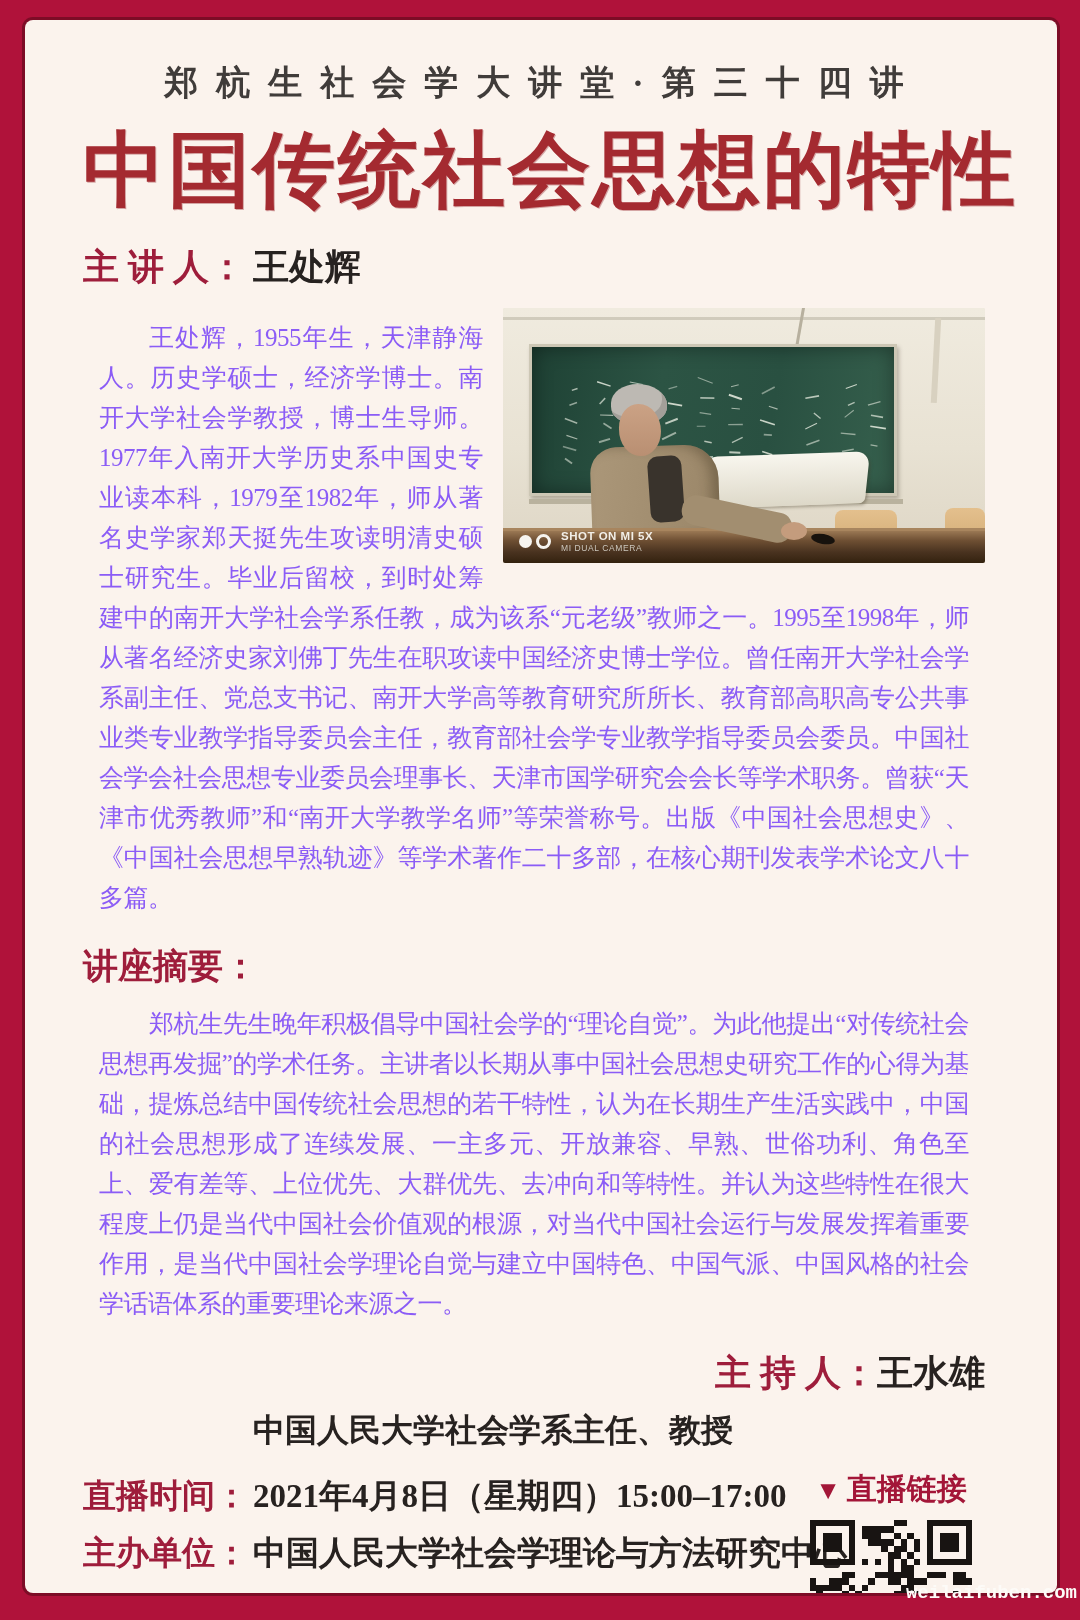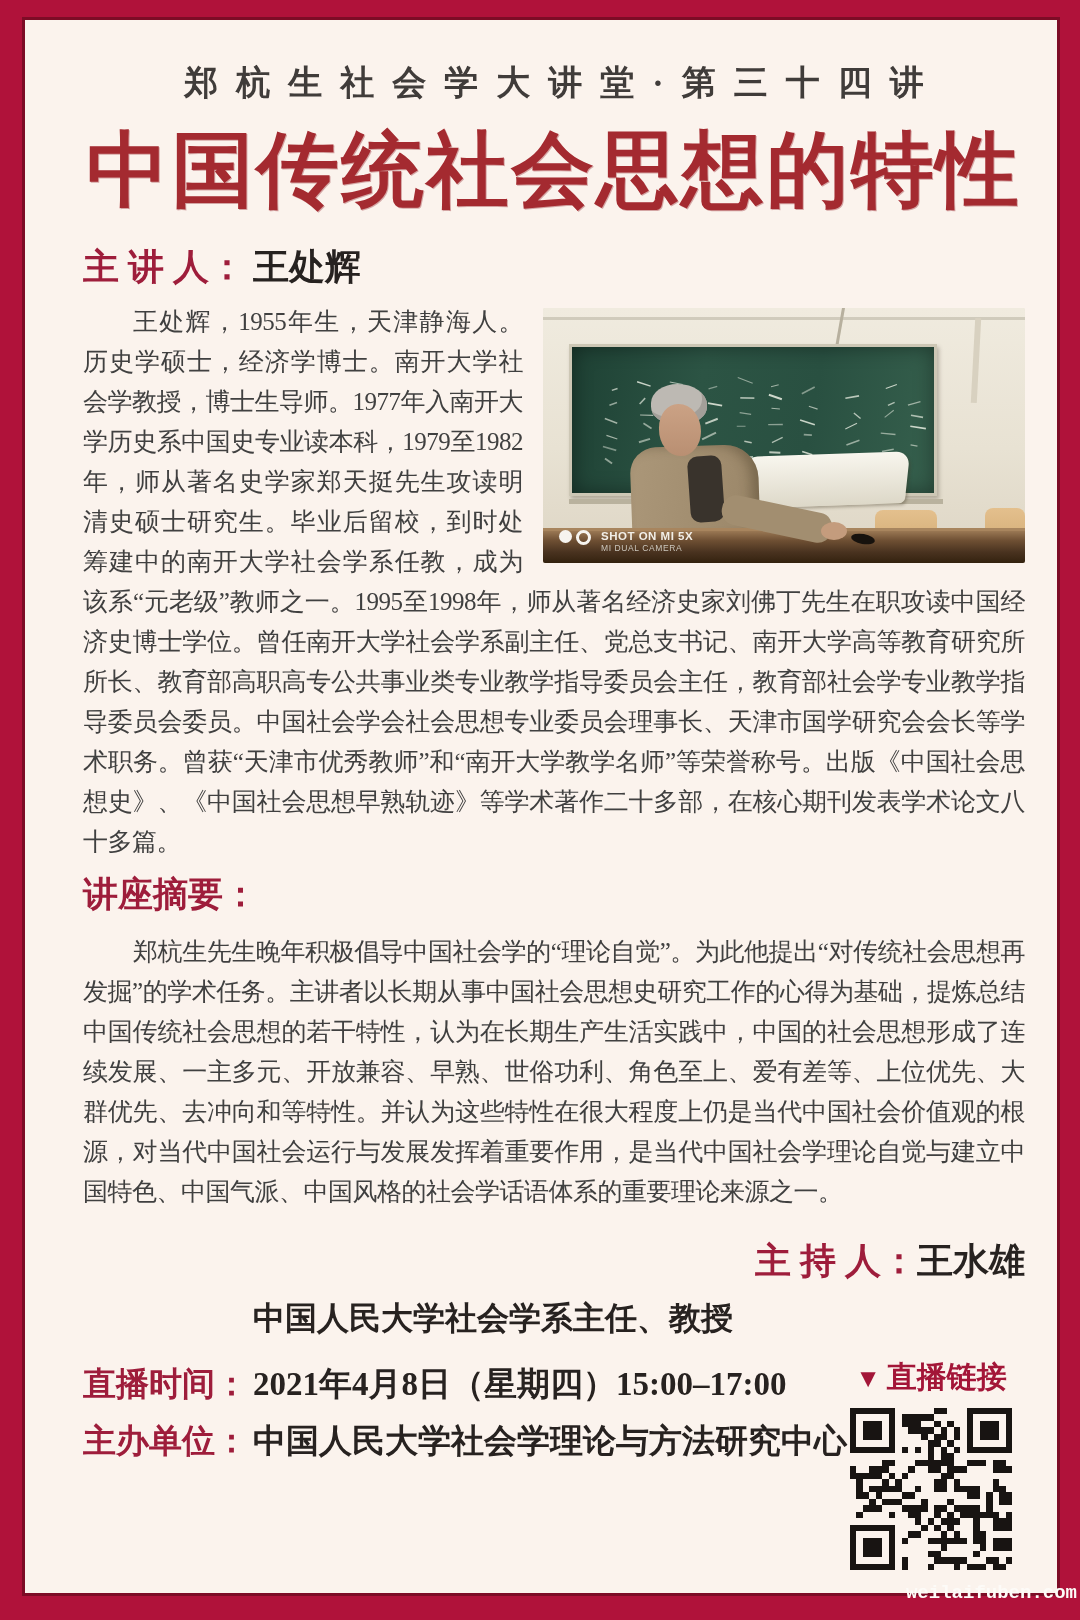--- a/index.html
+++ b/index.html
@@ -13,22 +13,23 @@
     position:relative;
     width:1080px; height:1620px;
     background:#b0123a;
     padding:20px 23px 27px 25px;
   }
   .inner {
     position:relative;
     width:100%; height:100%;
     background:#fbf3ed;
     box-shadow:0 0 0 3px #7d0c26;
-    padding:22px 32px 0 58px;
+    padding:22px 72px 0 58px;
     overflow:hidden;
+    border-radius:8px;
   }
   
   .series {
     margin-top:18px;
     text-align:center;
     font-size:34px; font-weight:600;
     letter-spacing:18px; text-indent:18px;
     color:#403c3a; white-space:nowrap;
   }
   .title {
@@ -45,25 +46,25 @@
   .red-label { color:#9e1d3b; font-weight:700; }
   .red-label.big { display:inline-block; width:170px; font-size:36px; white-space:nowrap; }
   .person-name { font-size:36px; font-weight:700; color:#272220; }
   .person-affil {
     margin:14px 0 0 170px;
     font-size:32px; font-weight:700; color:#272220;
   }
   
   .bio-block { margin-top:12px; display:flow-root; }
   .para {
-    margin:0;
+    margin:16px;
     font-size:25px; line-height:40px;
     letter-spacing:-0.5px;
     text-align:justify; text-indent:2em;
-    color:#404040;
+    color:#8b5cf6;
   }
   .section-label {
     margin-top:9px;
     font-size:35px; font-weight:700; color:#9e1d3b;
   }
   .abstract-para { margin-top:14px; }
   
   .photo {
     float:right; position:relative;
     width:482px; height:255px;
@@ -113,21 +114,21 @@
     background:#39332c; border-radius:10px; transform:rotate(-4deg); }
   .ph-desk { position:absolute; left:0; top:220px; right:0; bottom:0;
     background:linear-gradient(180deg,#9a7854 0,#6e4f33 30%,#4a3320 65%,#33220f 100%);
     border-top:3px solid #a8855e; }
   .ph-arm { position:absolute; left:178px; top:196px; width:112px; height:30px;
     background:#a28e70; border-radius:14px; transform:rotate(12deg); }
   .ph-hand { position:absolute; left:278px; top:214px; width:26px; height:18px;
     background:#c49c7d; border-radius:50%; }
   .ph-mic { position:absolute; left:308px; top:226px; width:24px; height:10px;
     background:#17120d; border-radius:50%; transform:rotate(10deg); }
-  .ph-mark { position:absolute; left:16px; top:222px; display:flex; align-items:flex-start;
+  .ph-mark { position:absolute; left:16px; top:222px; display:flex; align-items:center;
     font-family:"Liberation Sans","DejaVu Sans",sans-serif; }
   .ph-mark .c1 { width:13px; height:13px; background:#f6f4ef; border-radius:50%; }
   .ph-mark .c2 { width:15px; height:15px; border:3px solid #f6f4ef; border-radius:50%; margin-left:4px; }
   .ph-mark .txt { margin-left:10px; }
   .ph-mark .l1 { font-size:11.5px; font-weight:700; color:#f2efe8; letter-spacing:.5px; }
   .ph-mark .l2 { font-size:8.5px; color:#ccc7bd; letter-spacing:.6px; margin-top:1px; }
   
   .host-row { margin-top:28px;text-align:right; }
   .info { position:relative; margin-top:22px; }
   .info-row { margin-bottom:14px; line-height:1.3; }

